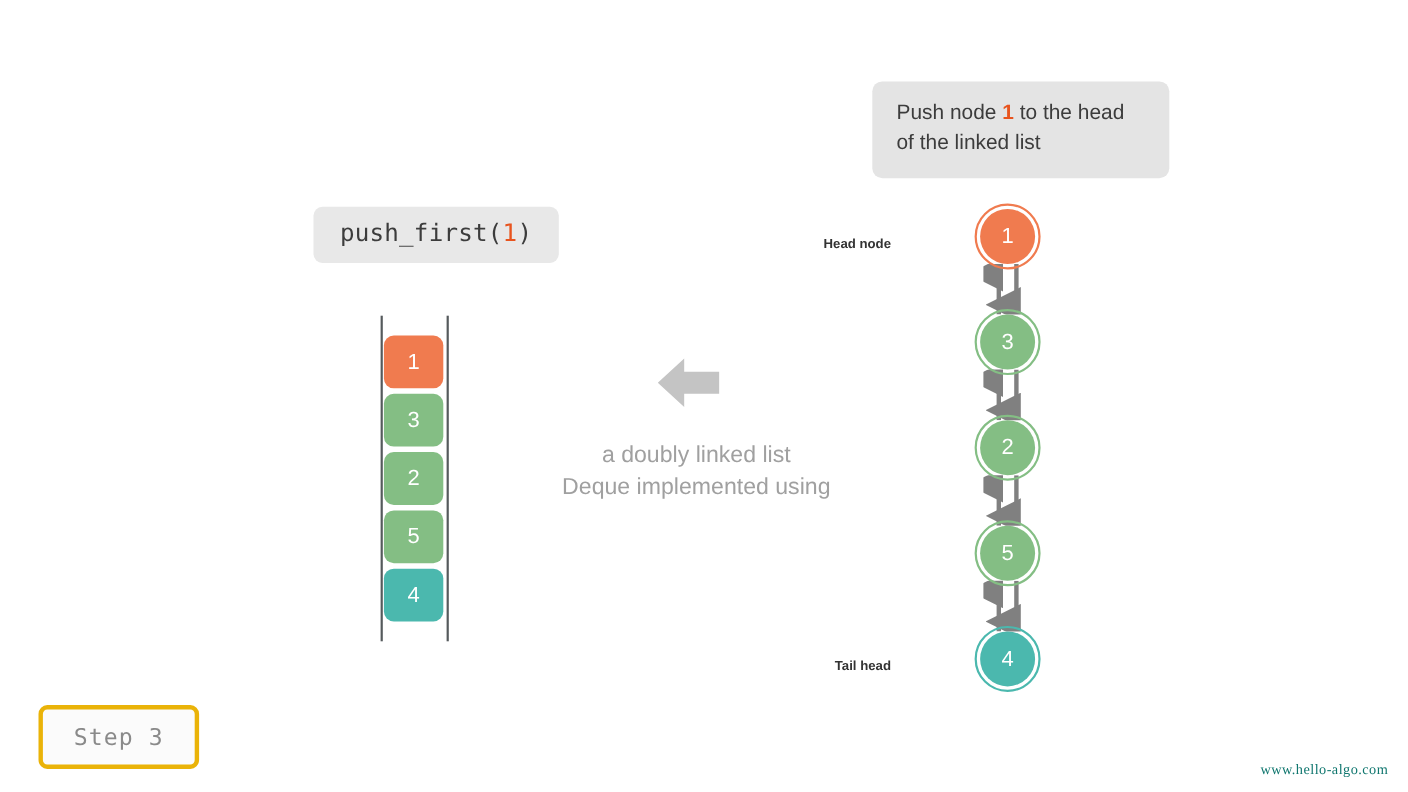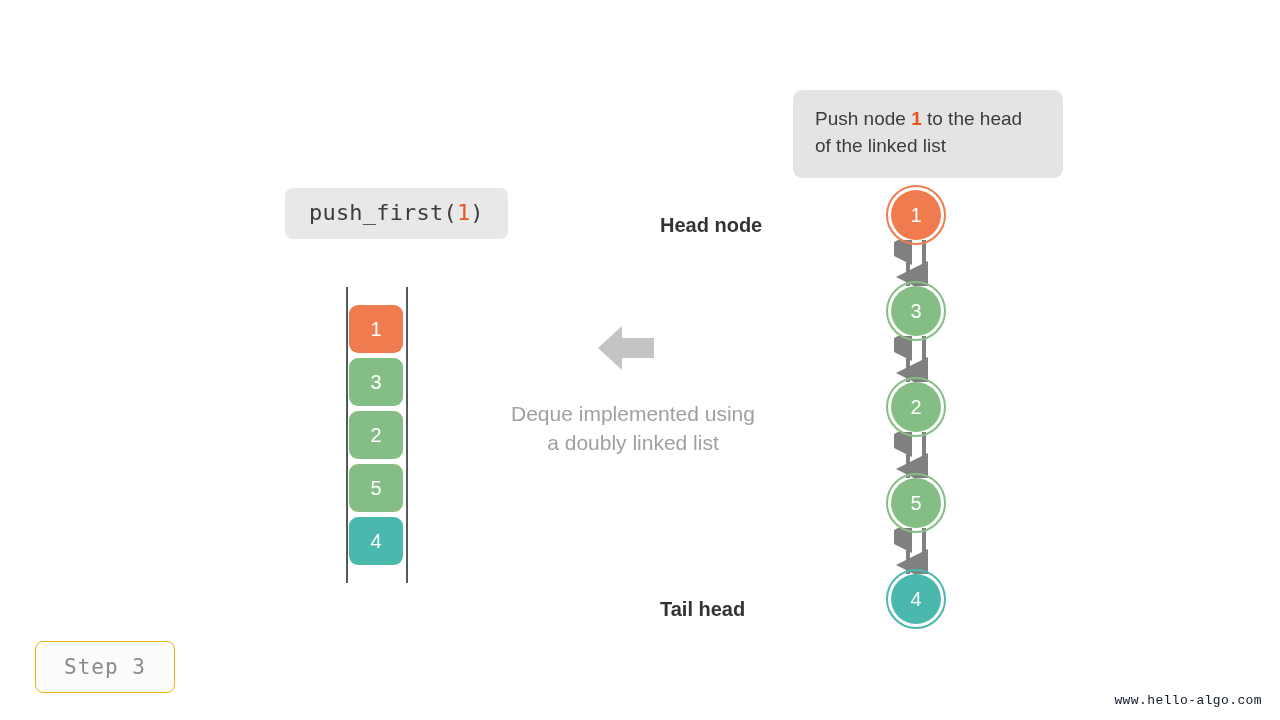--- a/index.html
+++ b/index.html
@@ -24,21 +24,20 @@
     left: 793px;
     top: 74px;
     width: 270px;
     box-sizing: border-box;
     padding: 16px 22px 18px 22px;
     background: #e4e4e4;
     border-radius: 9px;
     color: #3c3c3c;
     font-size: 19px;
     line-height: 1.42;
-    margin-top: 16px;
   }
   .callout .hl {
     color: #e8541e;
     font-weight: bold;
   }
 
   
   .code-pill {
     left: 285px;
     top: 188px;
@@ -142,47 +141,48 @@
     position: absolute;
     left: 14px;
     width: 44px;
     height: 46px;
     z-index: 1;
   }
 
   
   .end-label {
     color: #333333;
-    font-size: 20px;
+    font-size: 12px;
     font-weight: bold;
+    text-align: right;
   }
   .head-label { left: 660px; top: 214px; width: 150px; }
   .tail-label { left: 660px; top: 598px; width: 150px; }
 
   
   .step-badge {
     left: 35px;
     top: 641px;
     padding: 13px 28px;
-    border: 1px solid #eab308;
+    border: 4px solid #eab308;
     border-radius: 8px;
     background: #fbfbfb;
     font-family: "DejaVu Sans Mono", monospace;
     font-size: 21px;
     color: #8a8a8a;
     letter-spacing: 1px;
   }
 
   
   .watermark {
     right: 18px;
     bottom: 12px;
-    font-family: Liberation Mono, monospace;
+    font-family: Liberation Serif, serif;
     font-size: 13px;
-    color: #0f172a;
+    color: #0f766e;
     letter-spacing: 0.4px;
   }
 </style>
 </head>
 <body>
 
 <div class="abs callout">
   <span>Push node </span><span class="hl">1</span><span> to the head of the linked list</span>
 </div>
 
@@ -202,22 +202,22 @@
     </div>
 </div>
 
 <div class="abs big-arrow">
   <svg width="56" height="48" viewBox="0 0 56 48">
     <polygon points="0,24 24,2 24,14 56,14 56,34 24,34 24,46" fill="#c4c4c4"></polygon>
   </svg>
 </div>
 
 <div class="abs caption">
+  <div>a doubly linked list</div>
   <div>Deque implemented using</div>
-  <div>a doubly linked list</div>
 </div>
 
 <div class="abs end-label head-label">Head node</div>
 <div class="abs end-label tail-label">Tail head</div>
 
 <div class="abs list-wrap" id="linked-list">
     <div class="node" style="top: 0px; background: rgb(240, 123, 79); color: rgb(240, 123, 79);">
       <span style="color: rgb(255, 255, 255);">1</span>
     </div>
     <div class="link" style="top: 50px;"><svg width="44" height="46" viewBox="0 0 44 46">

